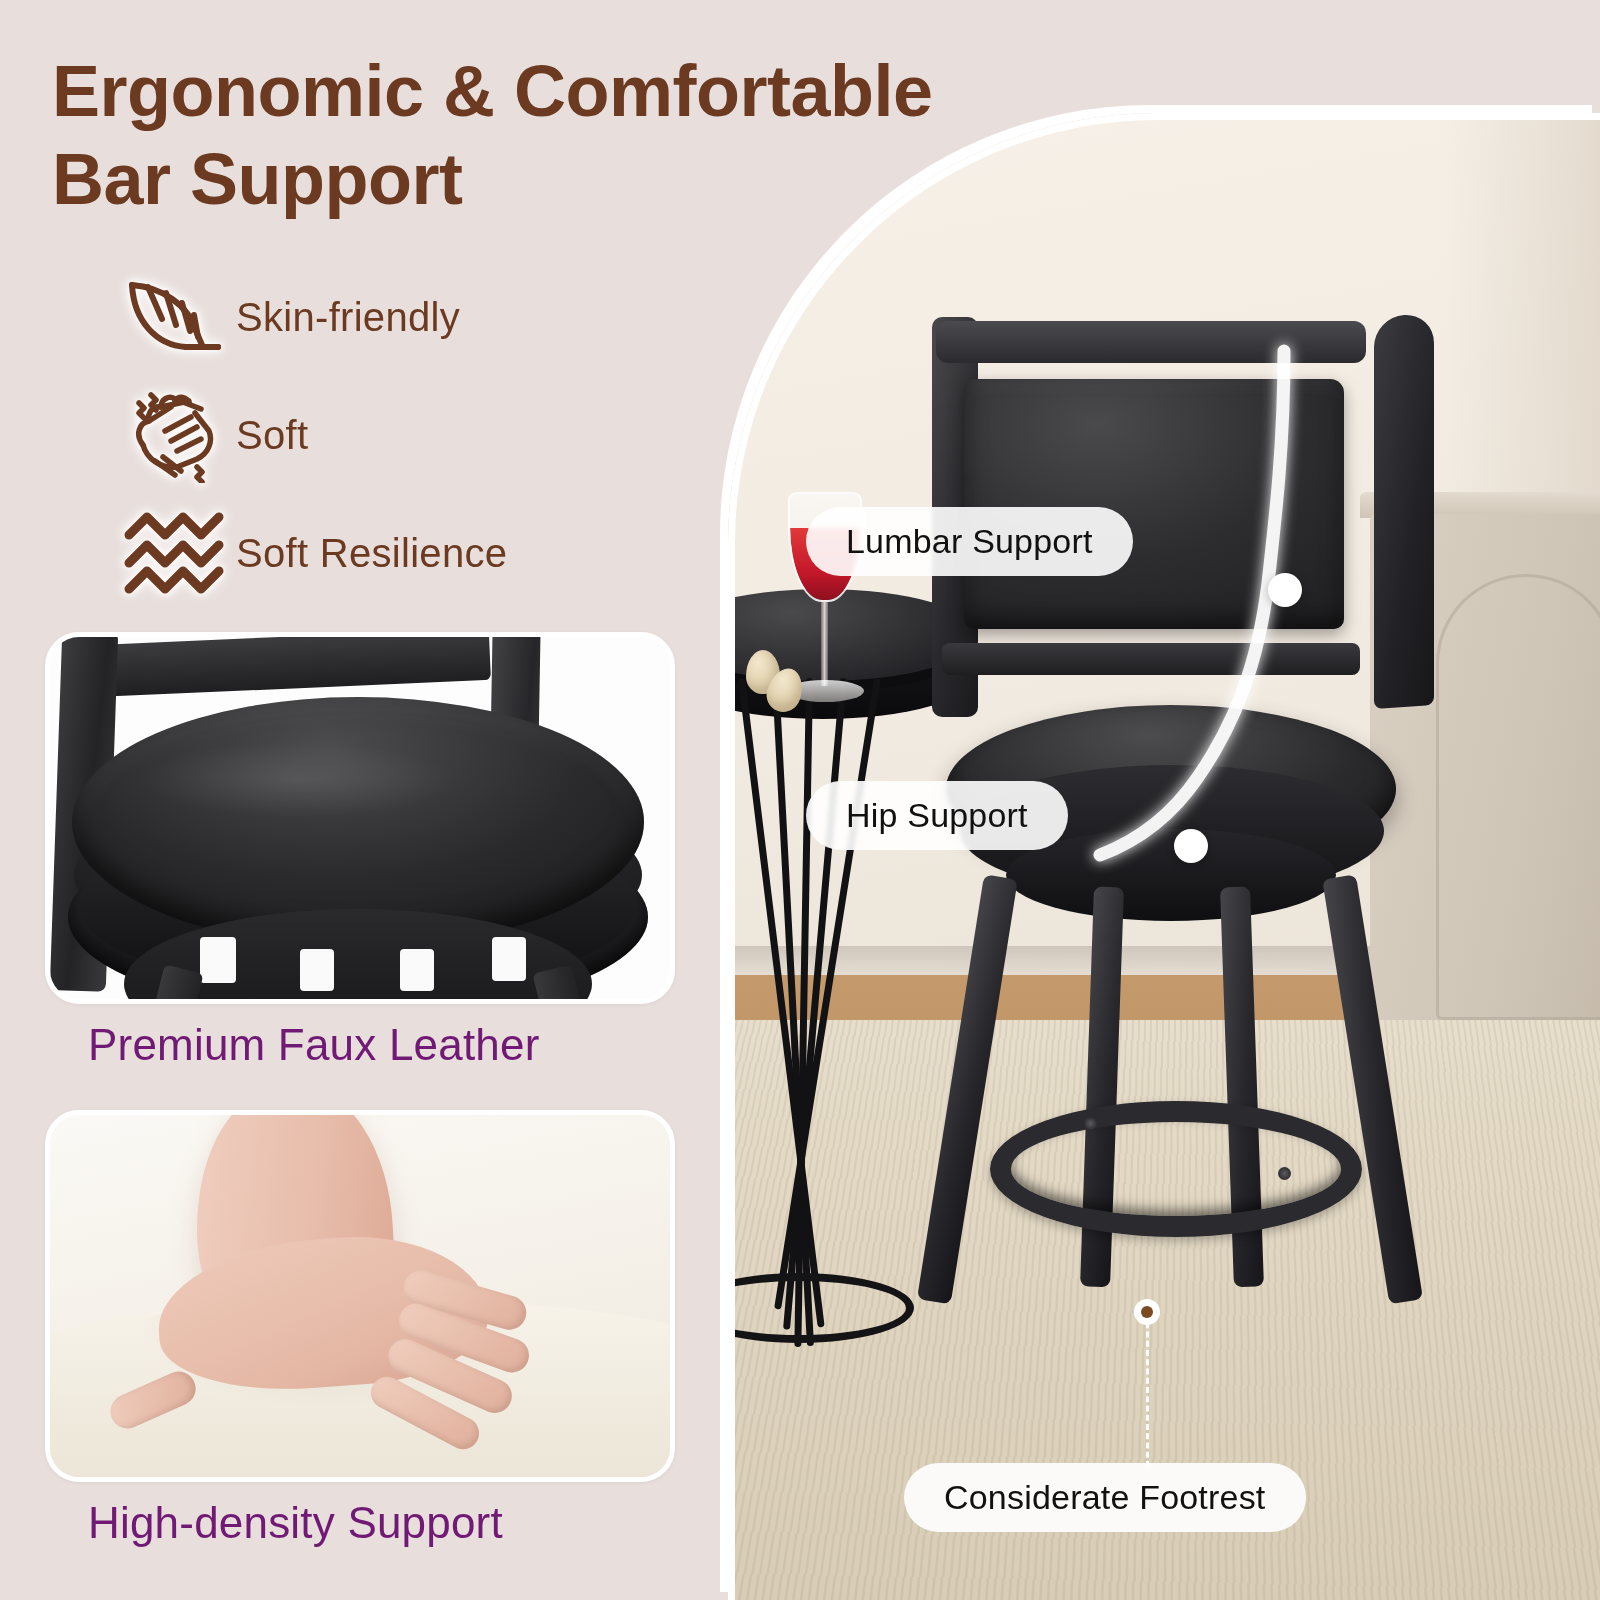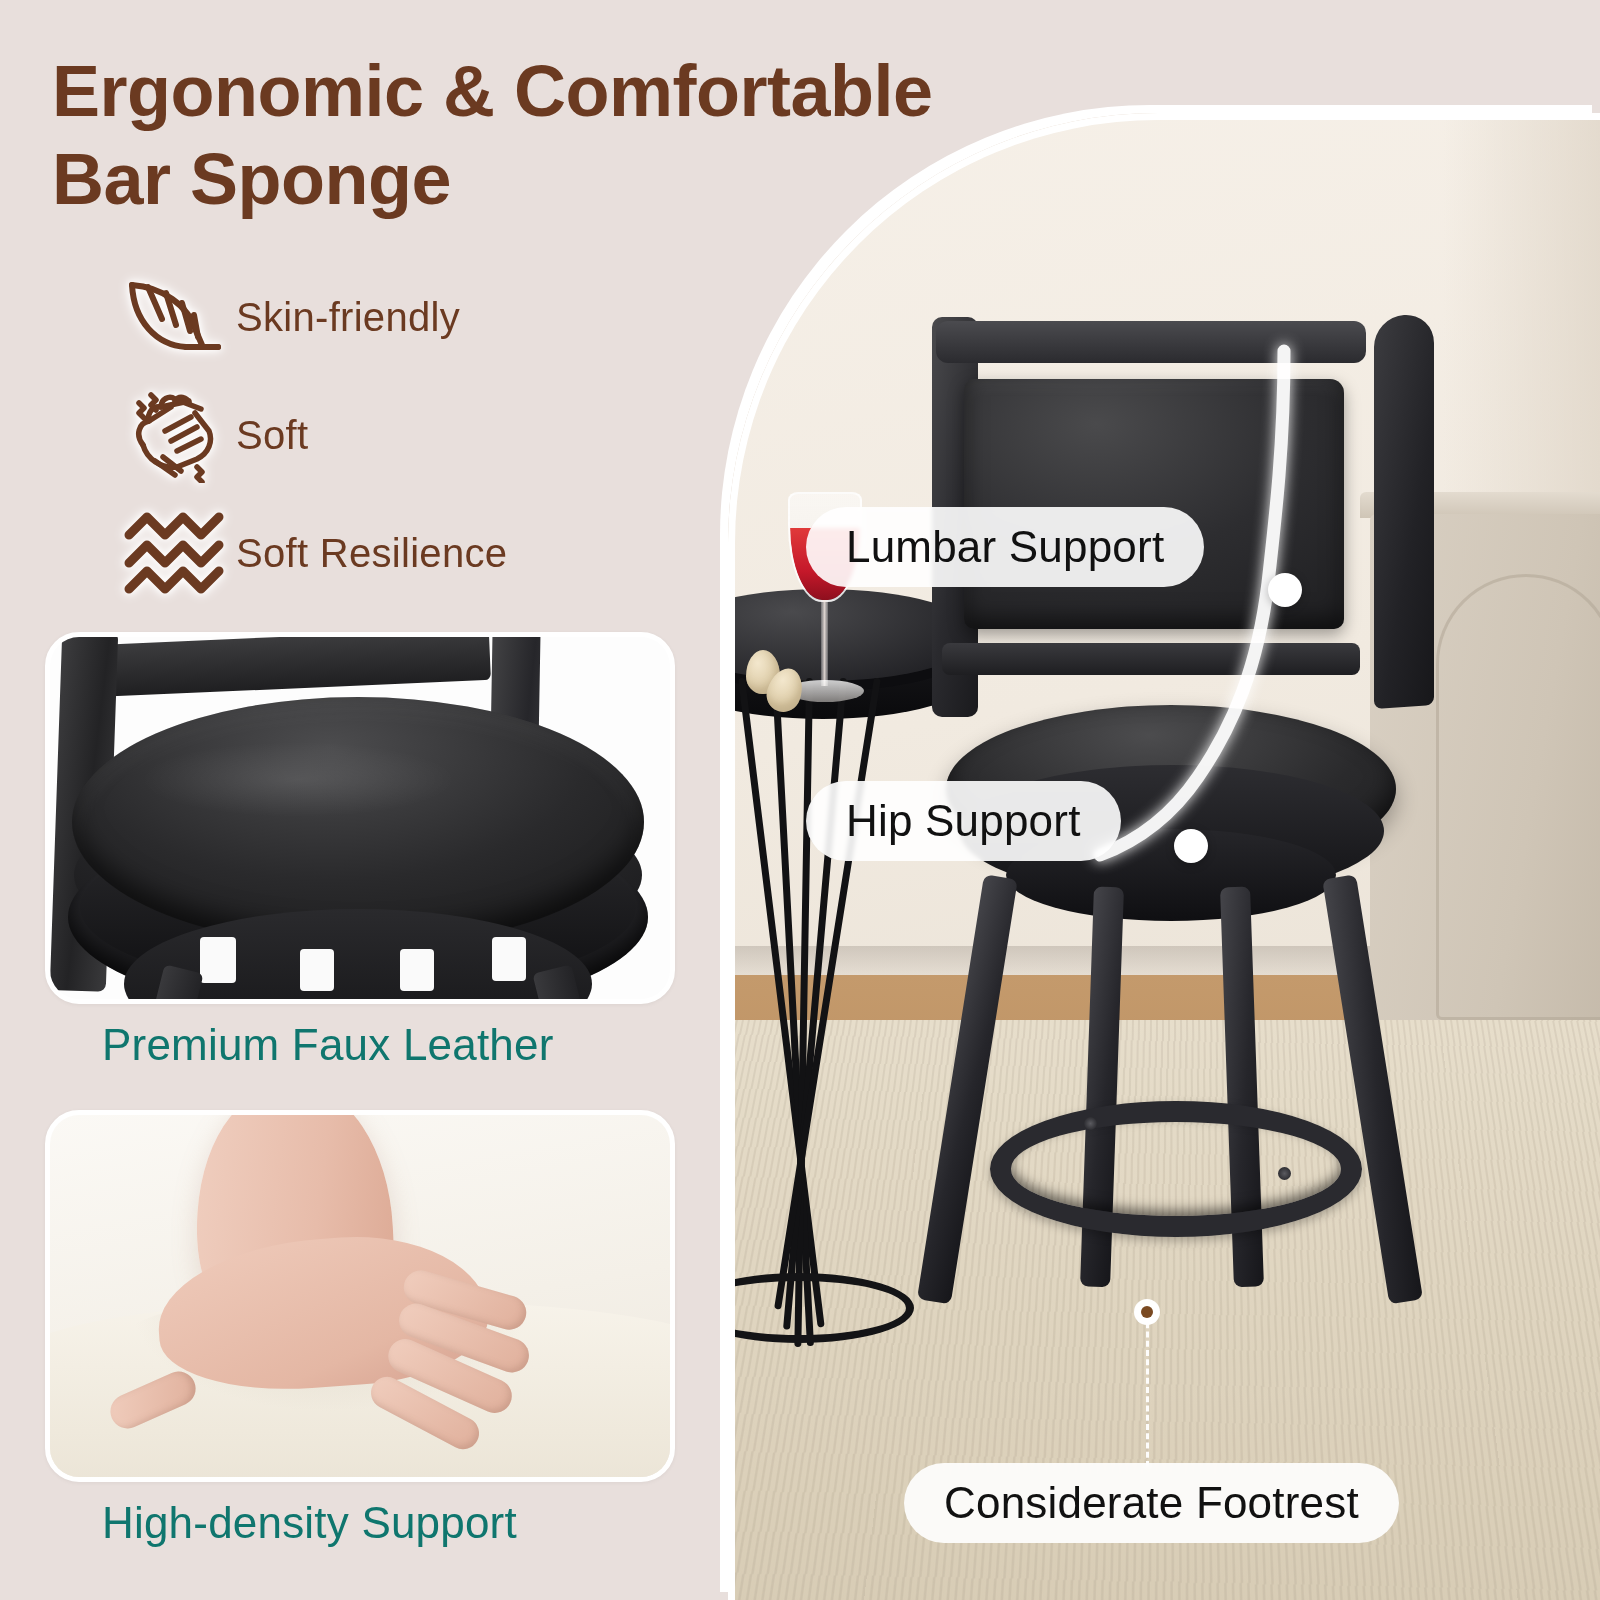--- a/index.html
+++ b/index.html
@@ -31,22 +31,22 @@
               letter-spacing:.3px; white-space:nowrap; }
 
   
   .card {
     position:absolute; border-radius:34px; overflow:hidden;
     border:5px solid #FFFFFF; background:#fff;
     box-shadow:0 1px 4px rgba(0,0,0,.05);
   }
   .card .inner { position:absolute; inset:0; overflow:hidden; }
   .cap {
-    position:absolute; font-size:44px; color:#0f766e; font-weight:500;
-    letter-spacing:.2px; white-space:nowrap;margin-left:14px;
+    position:absolute; font-size:44px; color:#701a75; font-weight:500;
+    letter-spacing:.2px; white-space:nowrap;
   }
 
   
   .seat-scene { position:absolute; inset:0; background:#FDFDFD; }
   .seat-backpost{
     position:absolute; left:6px; top:-6px; width:56px; height:360px;
     background:linear-gradient(95deg,#3d3d3f,#232325 55%,#3a3a3c);
     border-radius:8px; transform:rotate(2deg);
   }
   .seat-backrail{
@@ -244,21 +244,21 @@
 
   
   .ergo-svg{ position:absolute; left:0; top:0; width:100%; height:100%; z-index:25; }
 
   
   .pill{
     position:absolute; z-index:30;
     background:rgba(255,255,255,.90);
     border-radius:999px;
     padding:16px 40px;
-    font-size:44px; font-weight:500; color:#111;
+    font-size:34px; font-weight:500; color:#111;
     white-space:nowrap; line-height:1.1;
     letter-spacing:.2px;
     backdrop-filter:blur(2px);
   }
   .dot{
     position:absolute; z-index:31; width:34px; height:34px; border-radius:50%;
     background:#fff; box-shadow:0 2px 8px rgba(0,0,0,.25);
   }
   .dot-small{
     position:absolute; z-index:31; width:26px; height:26px; border-radius:50%;
@@ -270,21 +270,21 @@
     border-left:3px dashed rgba(255,255,255,.95);
   }
 </style>
 </head>
 <body>
 
 <div class="stage">
 
   <div class="headline">
     <span class="ln">Ergonomic &amp; Comfortable</span>
-    <span class="ln">Bar Sponge</span>
+    <span class="ln">Bar Support</span>
   </div>
 
   <div class="features">
 
     <div class="feat-row">
       <span class="feat-ico">
         <svg width="110" height="92" viewBox="0 0 110 92" fill="none" stroke="#6B3A21" stroke-width="6" stroke-linecap="round" stroke-linejoin="round">
           <path d="M10 14 C12 50 34 74 64 76 L96 76"></path>
           <path d="M10 14 C40 16 66 34 74 60 L80 74"></path>
           <path d="M26 16 L40 48 M44 22 L54 54 M60 32 L68 60 M72 44 L76 66"></path>

